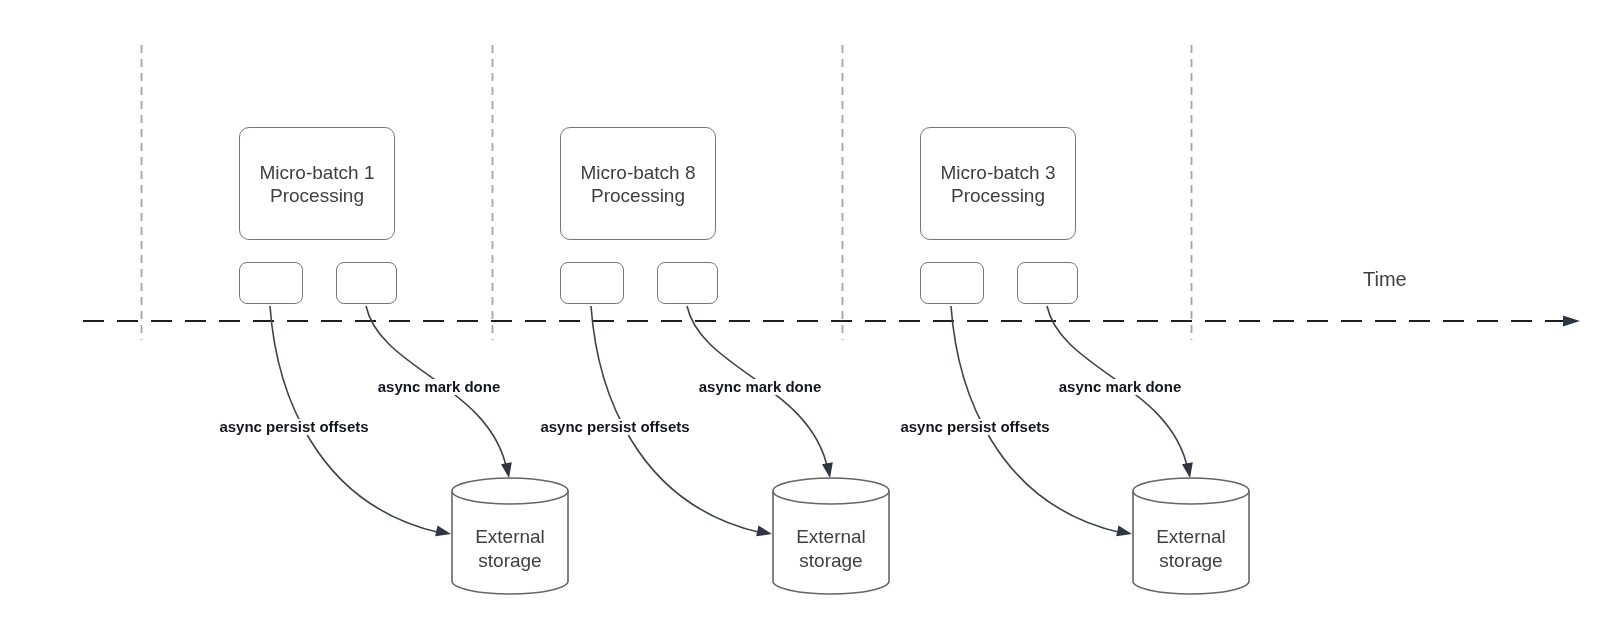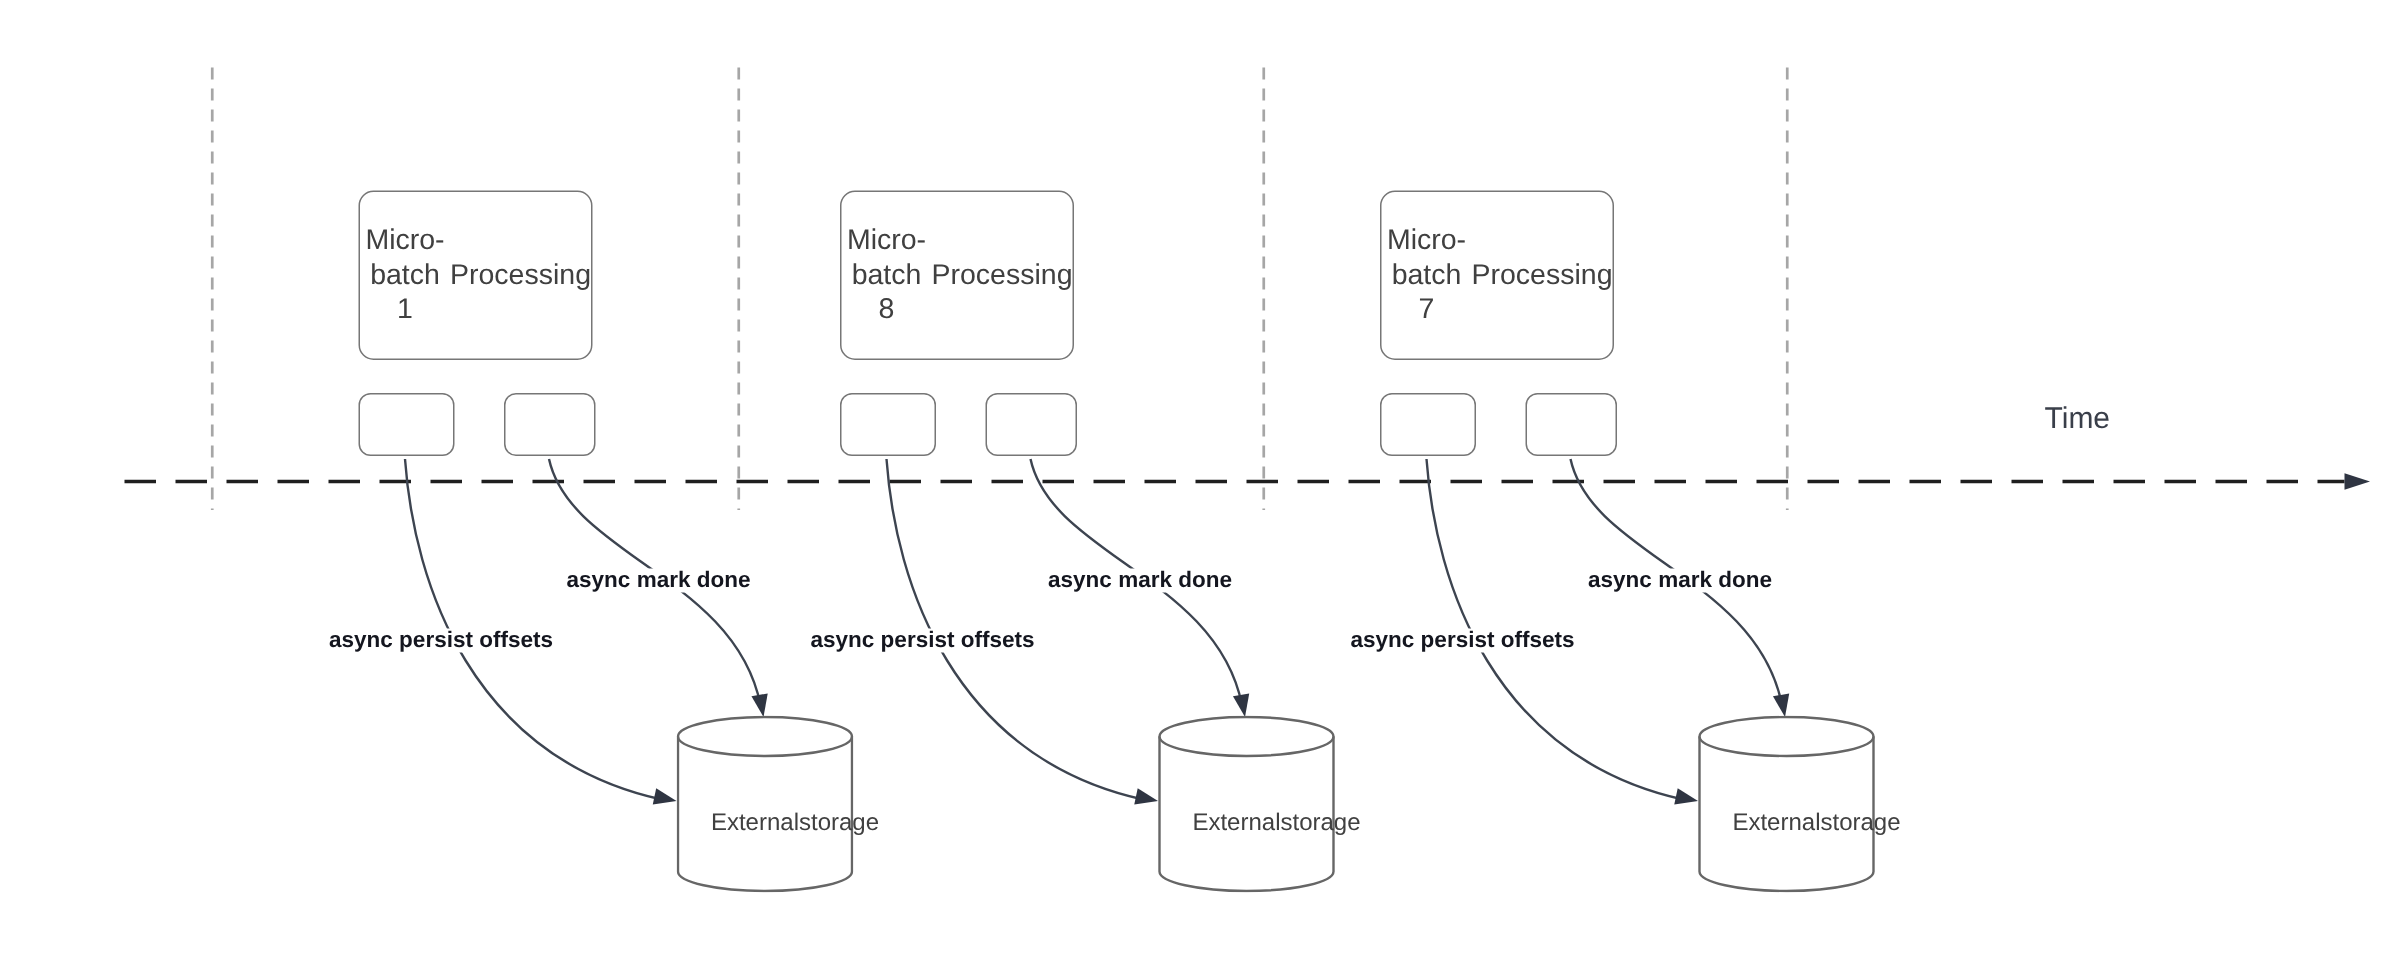--- a/index.html
+++ b/index.html
@@ -32,21 +32,21 @@
   .g3 { left: 920px; }
 
   .proc-box {
     position: absolute;
     left: 0; top: 127px;
     width: 156px; height: 113px;
     border: 1.5px solid #767676;
     border-radius: 10px;
     background: #ffffff;
     display: flex;
-    flex-direction: row;
+    flex-direction: column;
     align-items: center;
     justify-content: center;
     text-align: center;
     color: #404040;
     font-size: 19px;
     line-height: 23px;
     box-sizing: border-box;
   }
   .task-box {
     position: absolute;
@@ -79,28 +79,27 @@
     position: absolute;
     left: 212px; top: 477px;
     width: 118px; height: 118px;
   }
   .cylinder svg { display: block; }
   .cyl-text {
     position: absolute;
     left: 0; top: 36px;
     width: 118px; height: 72px;
     display: flex;
-    flex-direction: row;
+    flex-direction: column;
     align-items: center;
     justify-content: center;
     text-align: center;
     color: #404040;
-    font-size: 16px;
+    font-size: 19px;
     line-height: 24px;
-    padding-left: 20px;
   }
   .time-label {
     position: absolute;
     left: 1363px; top: 268px;
     font-size: 20px;
     color: #3a3f4a;
     z-index: 2;
   }
 </style>
 </head>
@@ -171,21 +170,21 @@
       </svg>
       <div class="cyl-text">
         <span>External</span>
         <span>storage</span>
       </div>
     </div>
   </div>
 
   <div class="batch-group g3">
     <div class="proc-box">
-      <div>Micro-batch 7</div>
+      <div>Micro-batch 3</div>
       <div>Processing</div>
     </div>
     <div class="task-box task-left"></div>
     <div class="task-box task-right"></div>
     <div class="edge-label persist-label">async persist offsets</div>
     <div class="edge-label mark-label">async mark done</div>
     <div class="cylinder">
       <svg width="118" height="118" viewBox="0 0 118 118" xmlns="http://www.w3.org/2000/svg">
         <path d="M1,14 a58,13 0 0 1 116,0 v90 a58,13 0 0 1 -116,0 z" fill="#ffffff" stroke="#666666" stroke-width="1.6"></path>
         <path d="M1,14 a58,13 0 0 0 116,0" fill="none" stroke="#666666" stroke-width="1.6"></path>

